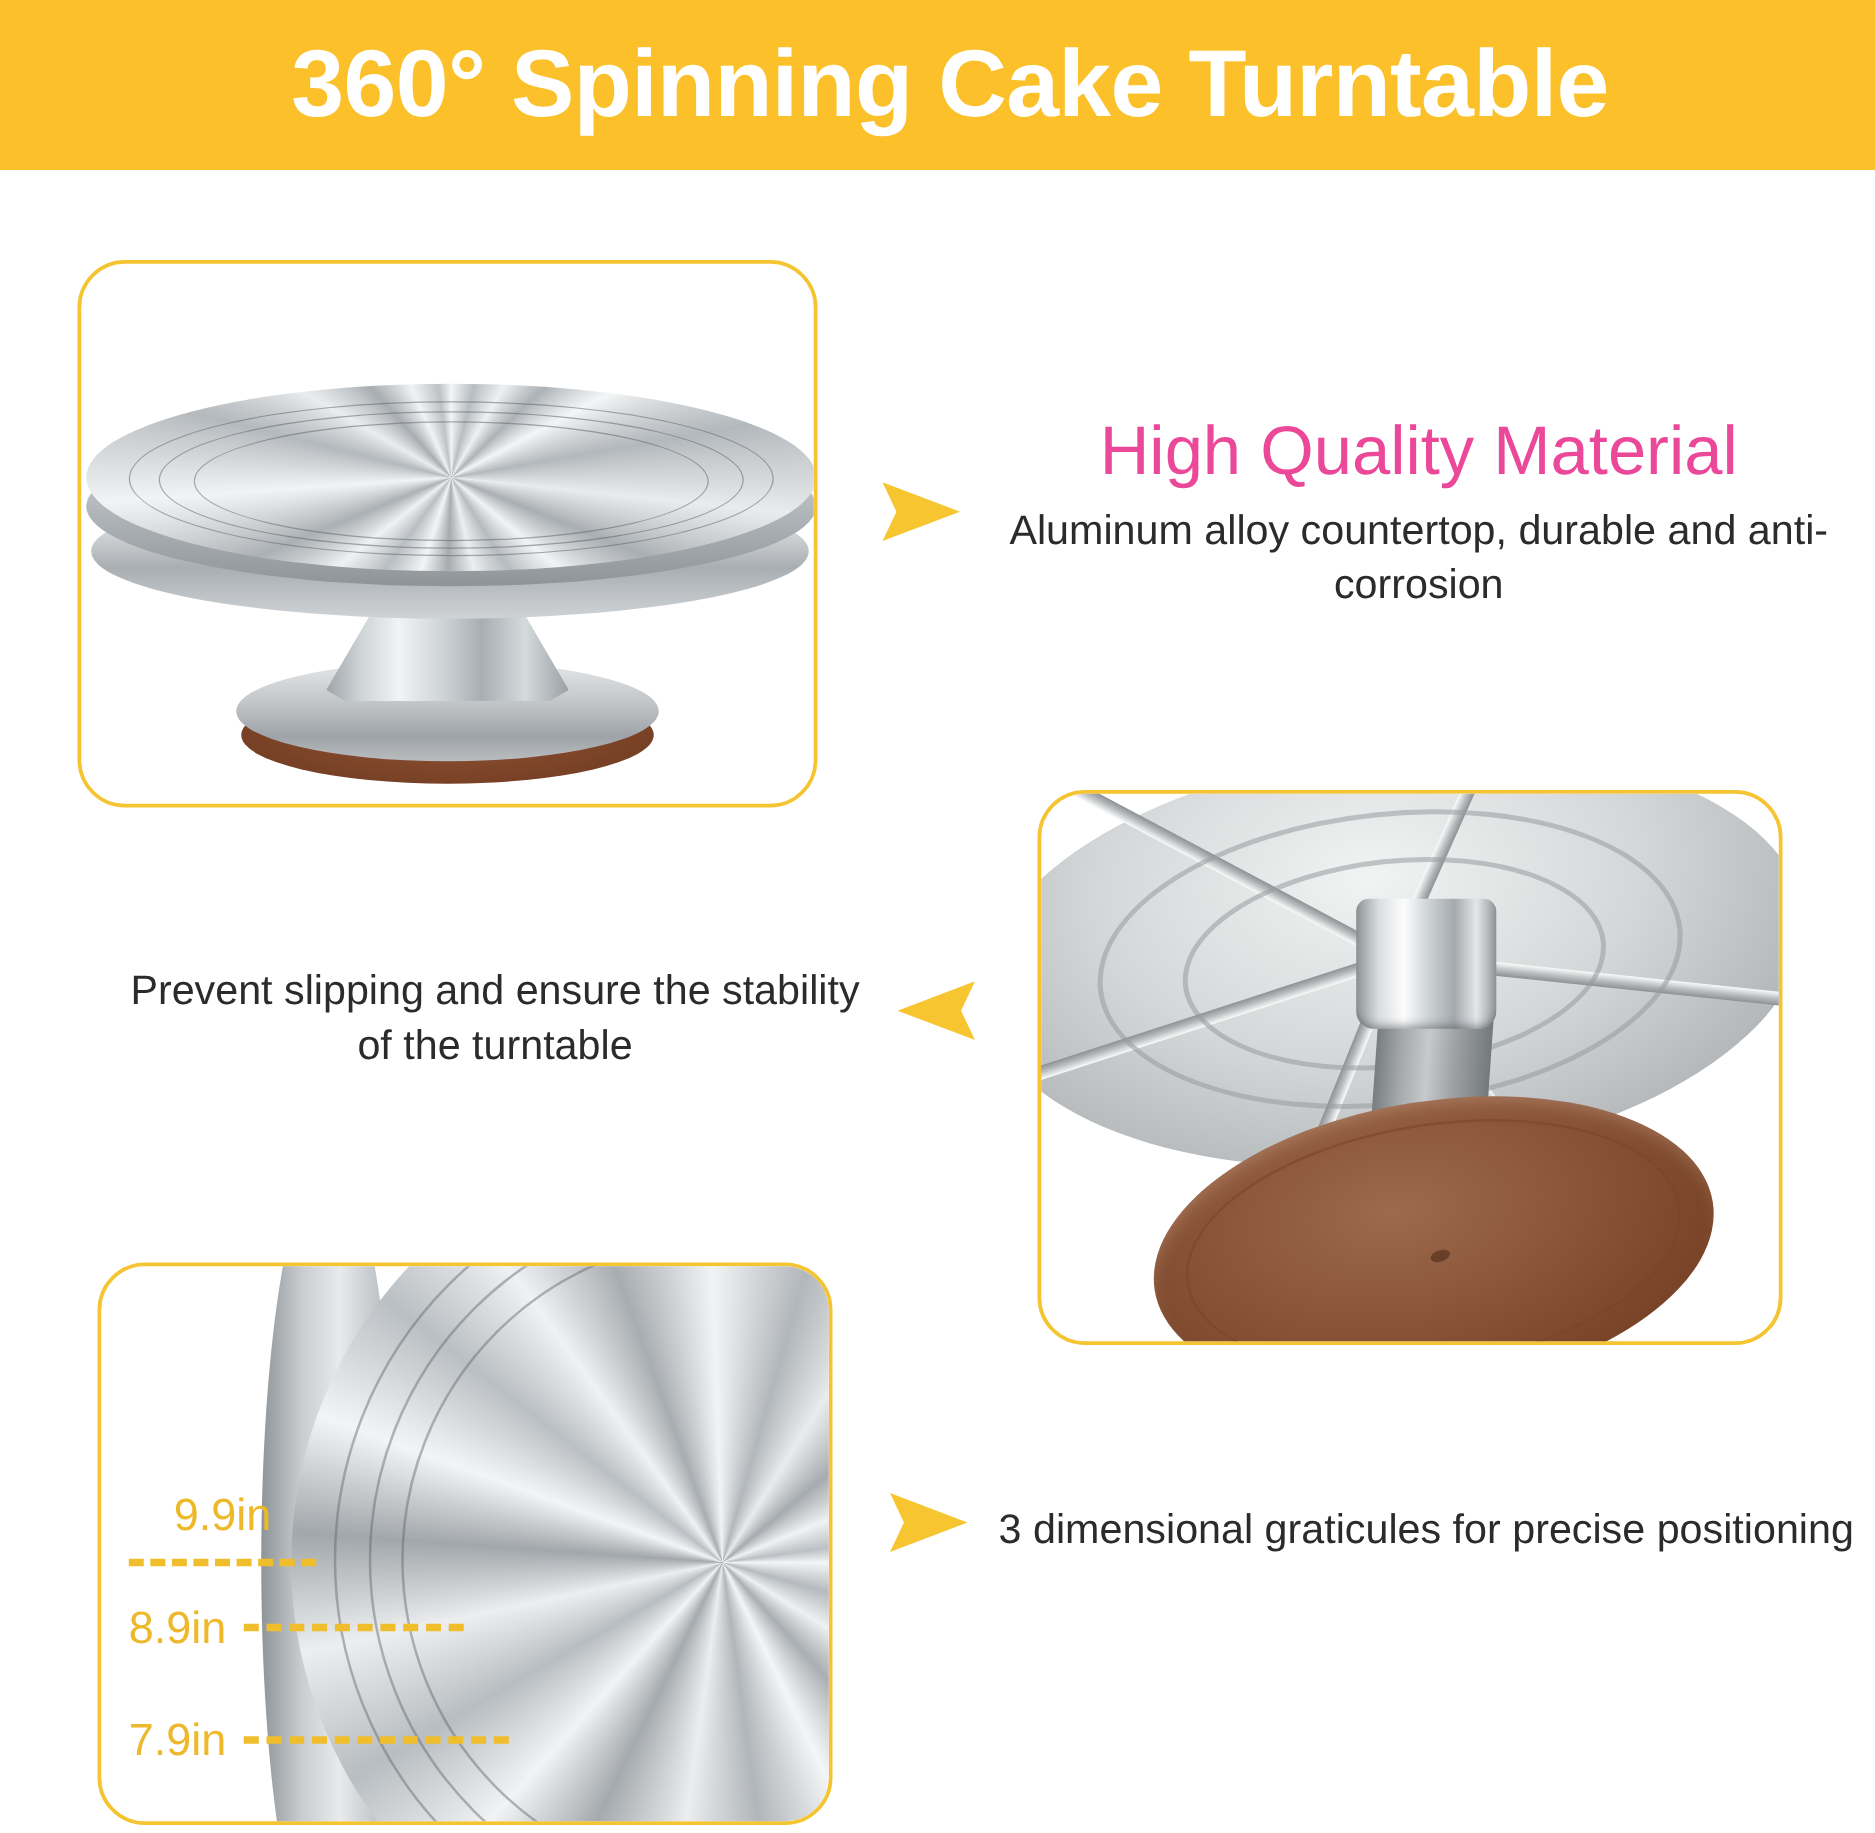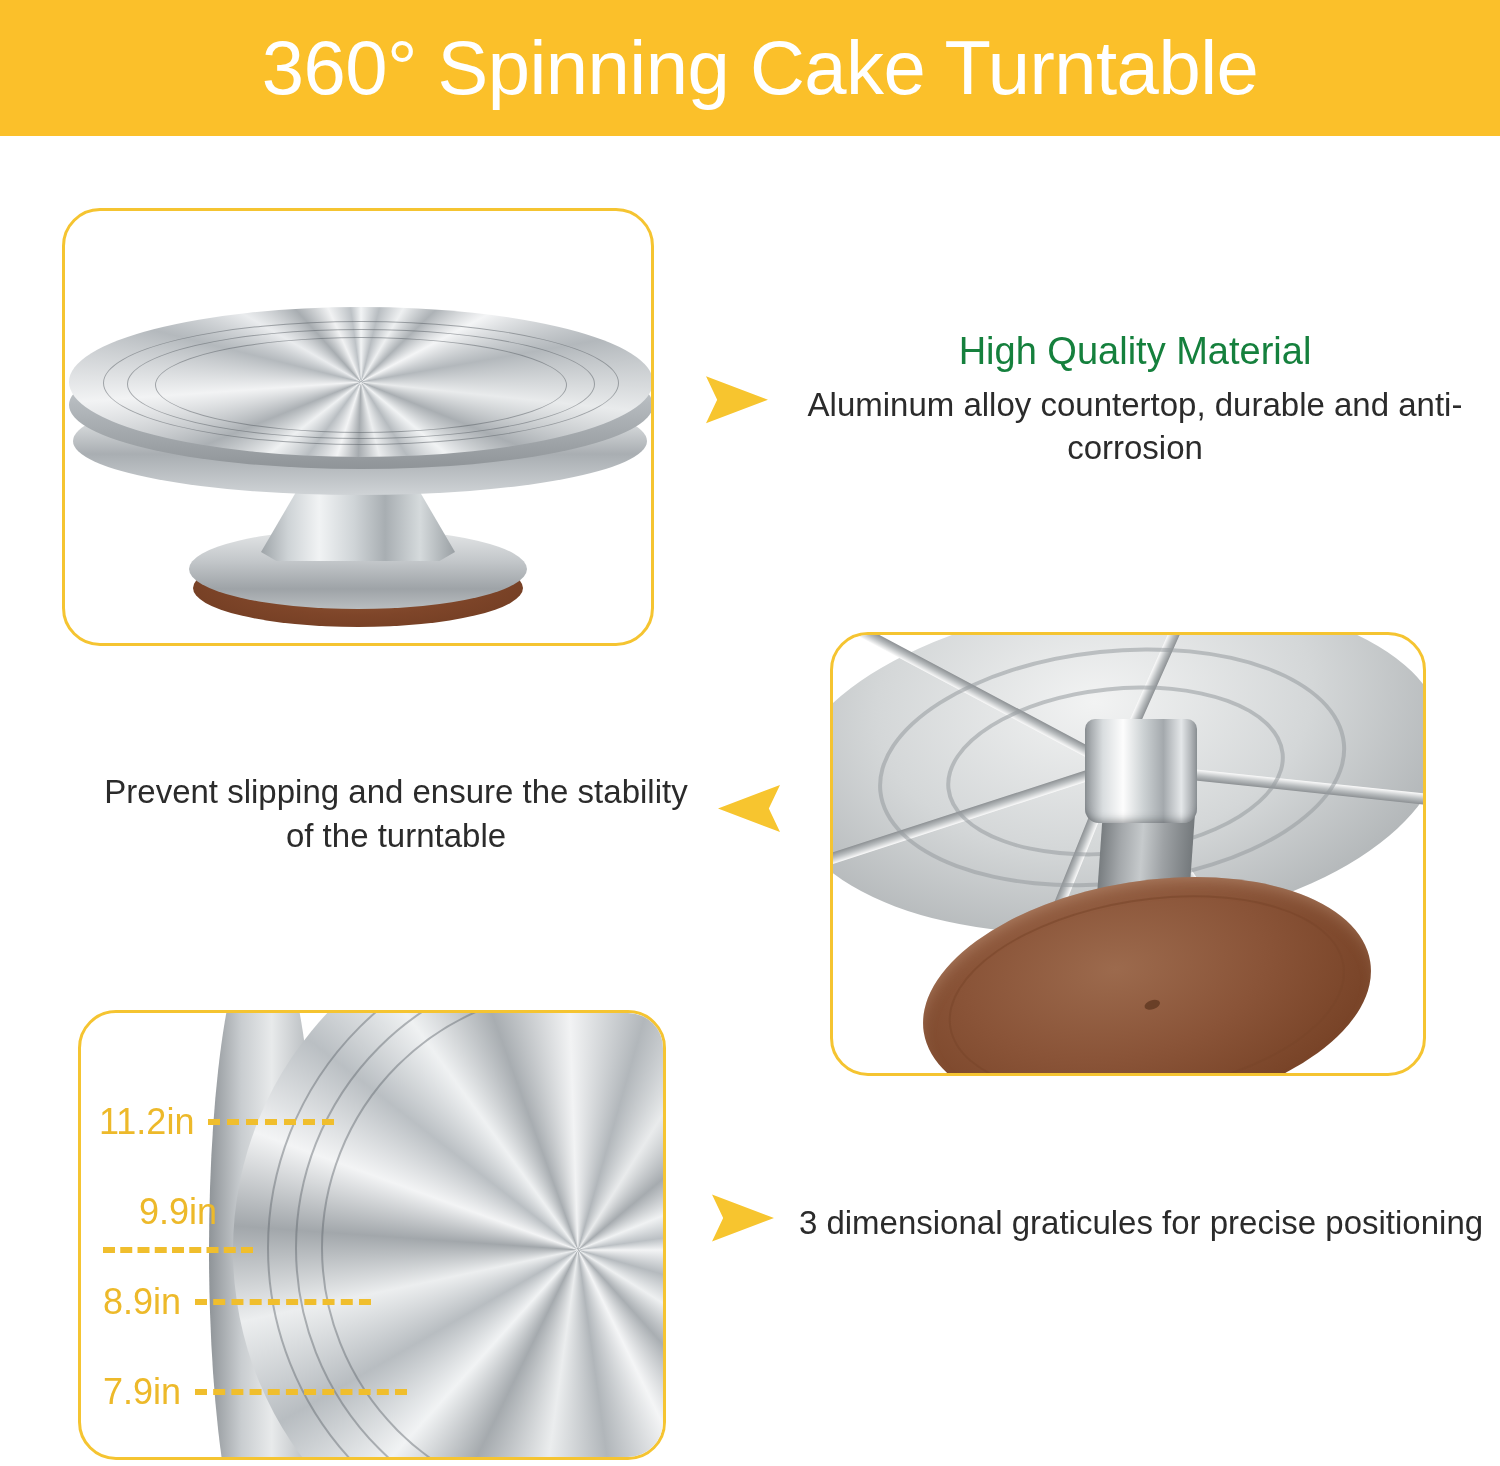--- a/index.html
+++ b/index.html
@@ -20,21 +20,21 @@
     width: 1500px;
     height: 136px;
     background: #FBC02A;
     display: flex;
     align-items: center;
     justify-content: center;
   }
   .header-title {
     color: #ffffff;
     font-size: 76px;
-    font-weight: 400;
+    font-weight: 700;
     letter-spacing: -0.5px;
     line-height: 1;
     white-space: nowrap;
     font-family: "Liberation Sans", sans-serif;
     margin-left: 20px;
   }
 
   
   .panel {
     position: absolute;
@@ -259,22 +259,22 @@
   .row-3 .dash { width: 212px; }
 
   
   .feature {
     position: absolute;
     display: flex;
     align-items: center;
   }
   .feature-text { text-align: center; }
   .feature-title {
-    color: #15803d;
-    font-size: 38px;
+    color: #ec4899;
+    font-size: 55px;
     font-weight: 400;
     line-height: 1.12;
     white-space: nowrap;
     font-family: "Liberation Sans", sans-serif;
   }
   .feature-desc {
     color: #2b2b2b;
     font-size: 33px;
     font-weight: 400;
     line-height: 1.32;
@@ -361,24 +361,20 @@
 </div>
 
 <div class="panel" id="panel-scale">
   <div class="scale-edge"></div>
   <div class="scale-disc"></div>
   <div class="scale-ring sr1"></div>
   <div class="scale-ring sr2"></div>
   <div class="scale-ring sr3"></div>
 
   <div class="scale-labels">
-    <div class="scale-row row-0">
-      <span class="val">11.2in</span>
-      <span class="dash"></span>
-    </div>
     <div class="scale-row row-1">
       <span class="val">9.9in</span>
       <span class="dash"></span>
     </div>
     <div class="scale-row row-2">
       <span class="val">8.9in</span>
       <span class="dash"></span>
     </div>
     <div class="scale-row row-3">
       <span class="val">7.9in</span>

